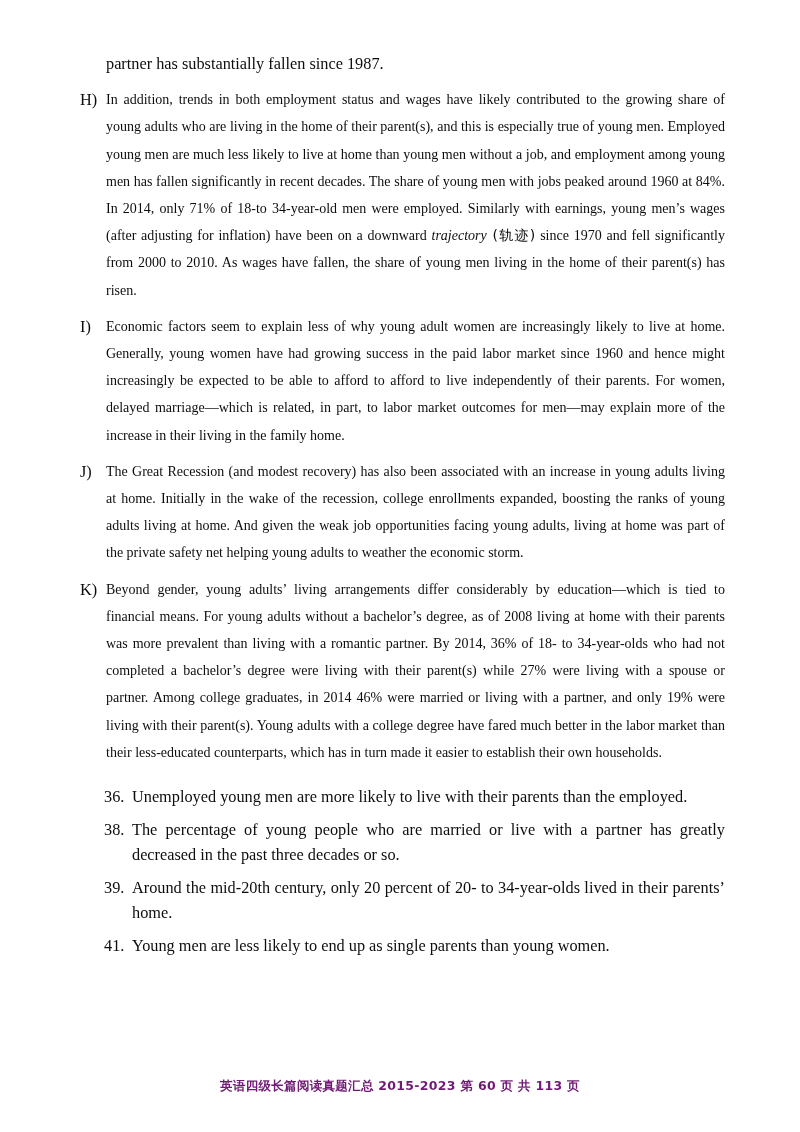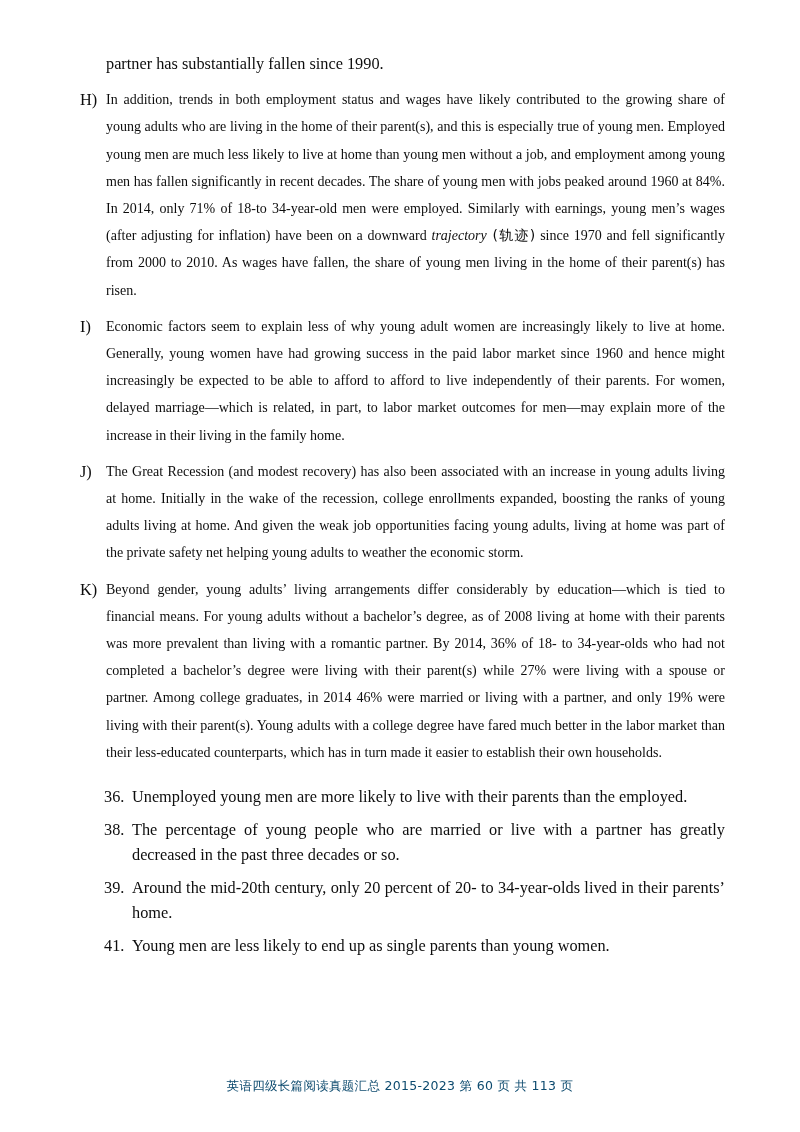--- a/index.html
+++ b/index.html
@@ -89,41 +89,41 @@
 
   
   .footer {
     position: absolute;
     left: 0;
     top: 1078px;
     width: 800px;
     text-align: center;
     font-family: "DejaVu Sans", "Liberation Sans", sans-serif;
     font-size: 12.5px;
-    font-weight: normal;
-    color: #0c4a6e;
+    font-weight: bold;
+    color: #701a75;
     letter-spacing: 0.3px;
   }
 
   i.term {
     font-style: italic;
   }
   .cn {
     font-family: "DejaVu Sans", sans-serif;
     font-style: normal;
   }
 </style>
 </head>
 <body>
 
 <div class="page">
 
   <div class="content">
 
-    <div class="orphan-line">partner has substantially fallen since 1990.</div>
+    <div class="orphan-line">partner has substantially fallen since 1987.</div>
 
     <div class="para">
       <div class="para-marker">H)</div>
       <div class="para-body"><span>In addition, trends in both employment status and wages have likely contributed to the growing share of young adults who are living in the home of their parent(s), and this is especially true of young men. Employed young men are much less likely to live at home than young men without a job, and employment among young men has fallen significantly in recent decades. The share of young men with jobs peaked around 1960 at 84%. In 2014, only 71% of 18-to 34-year-old men were employed. Similarly with earnings, young men’s wages (after adjusting for inflation) have been on a downward </span><i class="term">trajectory</i><span class="cn"> (轨迹)</span><span> since 1970 and fell significantly from 2000 to 2010. As wages have fallen, the share of young men living in the home of their parent(s) has risen.</span></div>
     </div>
 
     <div class="para">
       <div class="para-marker">I)</div>
       <div class="para-body">Economic factors seem to explain less of why young adult women are increasingly likely to live at home. Generally, young women have had growing success in the paid labor market since 1960 and hence might increasingly be expected to be able to afford to afford to live independently of their parents. For women, delayed marriage—which is related, in part, to labor market outcomes for men—may explain more of the increase in their living in the family home.</div>
     </div>

